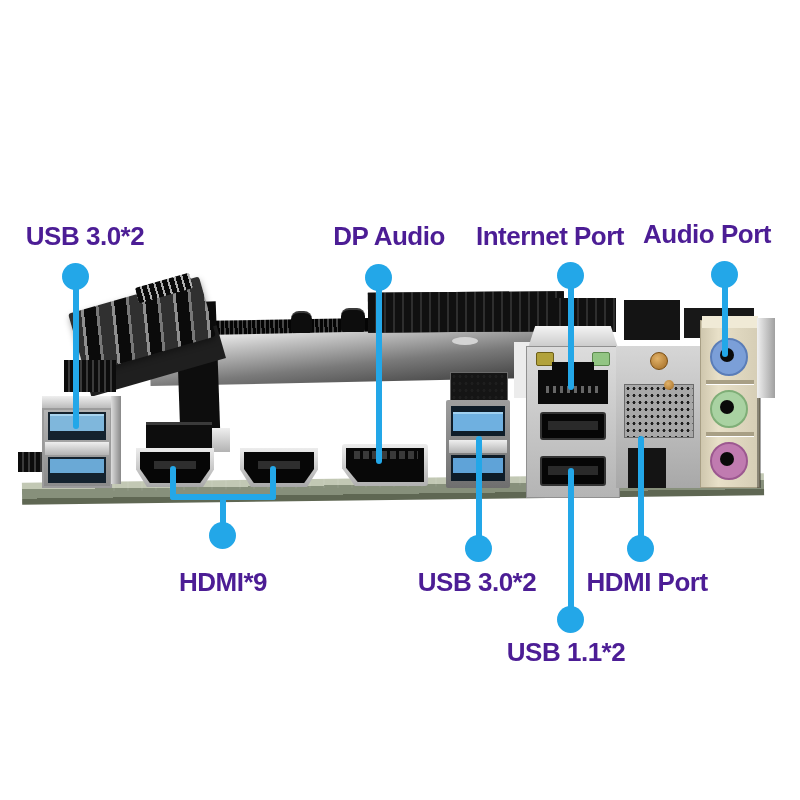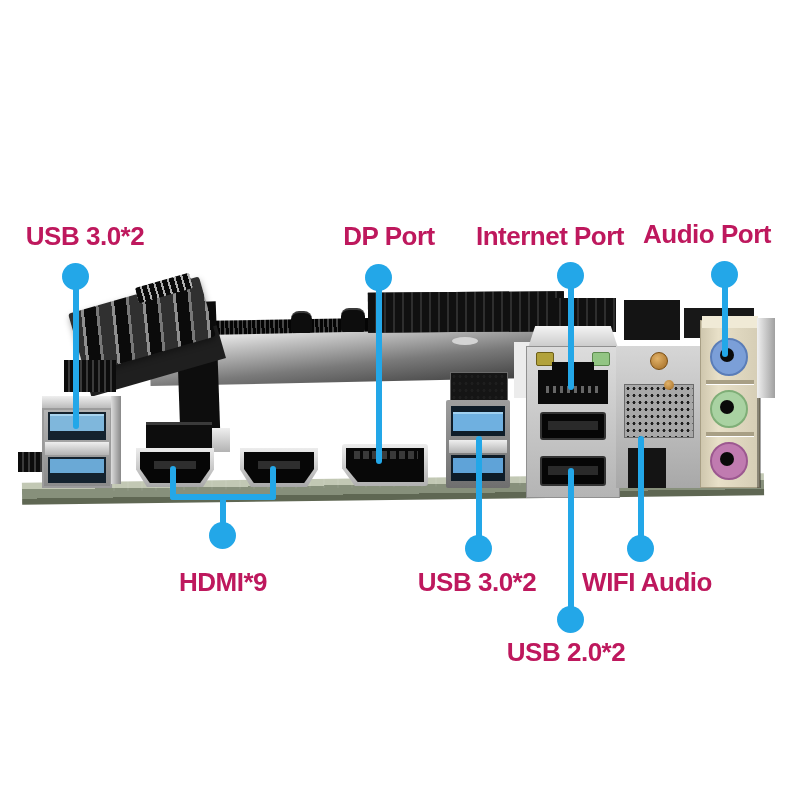--- a/index.html
+++ b/index.html
@@ -4,21 +4,21 @@
 <style>
   html,body{margin:0;padding:0;background:#fff;}
   .stage{position:relative;width:800px;height:800px;background:#ffffff;overflow:hidden;
          font-family:"Liberation Sans",sans-serif;}
   .s{position:absolute;}
   
   .dot{position:absolute;width:27px;height:27px;border-radius:50%;background:#23A7E8;}
   .cline{position:absolute;width:6px;background:#23A7E8;border-radius:3px;}
   .chor{position:absolute;height:6px;background:#23A7E8;border-radius:3px;}
   .lbl{position:absolute;transform:translateX(-50%);font-weight:700;font-size:26px;
-       color:#be185d;white-space:nowrap;letter-spacing:-0.5px;}
+       color:#4c1d95;white-space:nowrap;letter-spacing:-0.5px;}
   
   .metal{background:linear-gradient(180deg,#efefef,#b3b3b3);}
   .blackcomb{background:#101010;background-image:repeating-linear-gradient(90deg,#101010 0 7px,#2e2e2e 7px 9px);}
   .vstripes{background:#0c0c0c;background-image:repeating-linear-gradient(90deg,#0c0c0c 0 4px,#3a3a3a 4px 6px);}
   .dots-tex{background-color:#a8a8a8;background-image:radial-gradient(circle,#1e1e1e 1.3px,transparent 1.7px);background-size:6px 7px;border:1px solid #6b6b6b;}
   .jack{position:absolute;border-radius:50%;}
   .hole{position:absolute;border-radius:50%;background:#0a0a0a;}
 </style>
 </head>
 <body>
@@ -151,21 +151,21 @@
 
   <div>
     <div class="cline" style="left:73px;top:277px;height:152px;"></div>
     <div class="dot" style="left:62px;top:263px;"></div>
     <div class="lbl" style="left:85px;top:221px;">USB 3.0*2</div>
   </div>
 
   <div>
     <div class="cline" style="left:376px;top:278px;height:186px;"></div>
     <div class="dot" style="left:365px;top:264px;"></div>
-    <div class="lbl" style="left:389px;top:221px;">DP Port</div>
+    <div class="lbl" style="left:389px;top:221px;">DP Audio</div>
   </div>
 
   <div>
     <div class="cline" style="left:568px;top:276px;height:114px;"></div>
     <div class="dot" style="left:557px;top:262px;"></div>
     <div class="lbl" style="left:550px;top:221px;">Internet Port</div>
   </div>
 
   <div>
     <div class="cline" style="left:722px;top:275px;height:82px;"></div>
@@ -184,22 +184,22 @@
 
   <div>
     <div class="cline" style="left:476px;top:436px;height:113px;"></div>
     <div class="dot" style="left:465px;top:535px;"></div>
     <div class="lbl" style="left:477px;top:567px;">USB 3.0*2</div>
   </div>
 
   <div>
     <div class="cline" style="left:638px;top:436px;height:113px;"></div>
     <div class="dot" style="left:627px;top:535px;"></div>
-    <div class="lbl" style="left:647px;top:567px;">WIFI Audio</div>
+    <div class="lbl" style="left:647px;top:567px;">HDMI Port</div>
   </div>
 
   <div>
     <div class="cline" style="left:568px;top:468px;height:152px;"></div>
     <div class="dot" style="left:557px;top:606px;"></div>
-    <div class="lbl" style="left:566px;top:637px;">USB 2.0*2</div>
+    <div class="lbl" style="left:566px;top:637px;">USB 1.1*2</div>
   </div>
 
 </div>
 
 </body></html>

